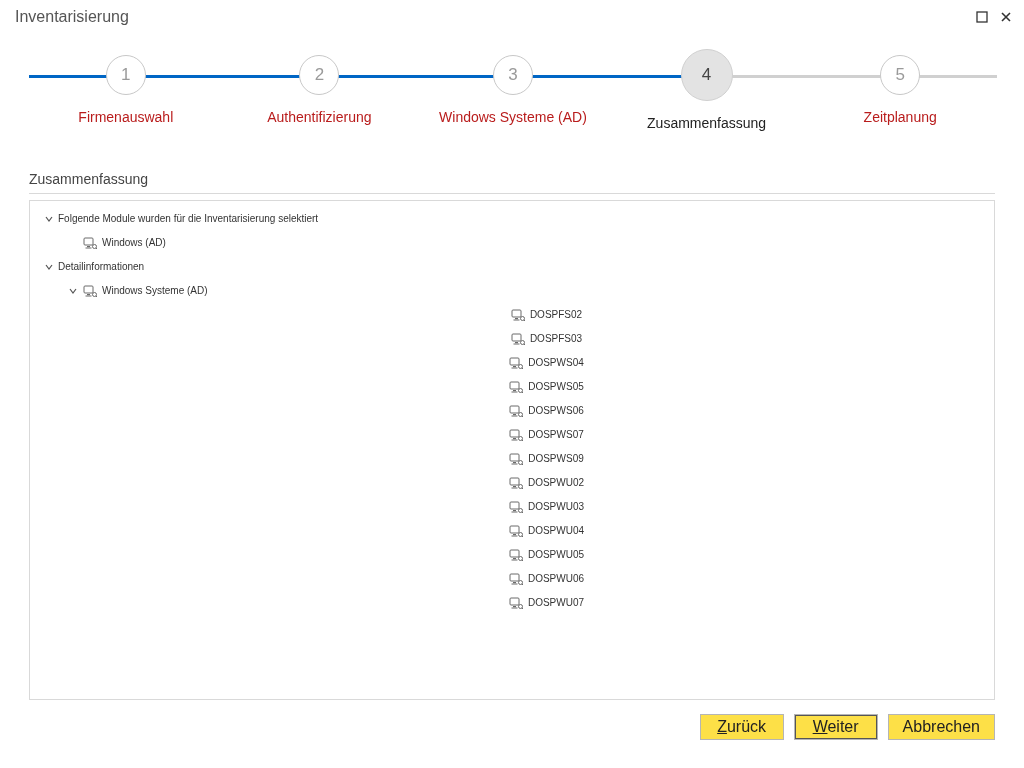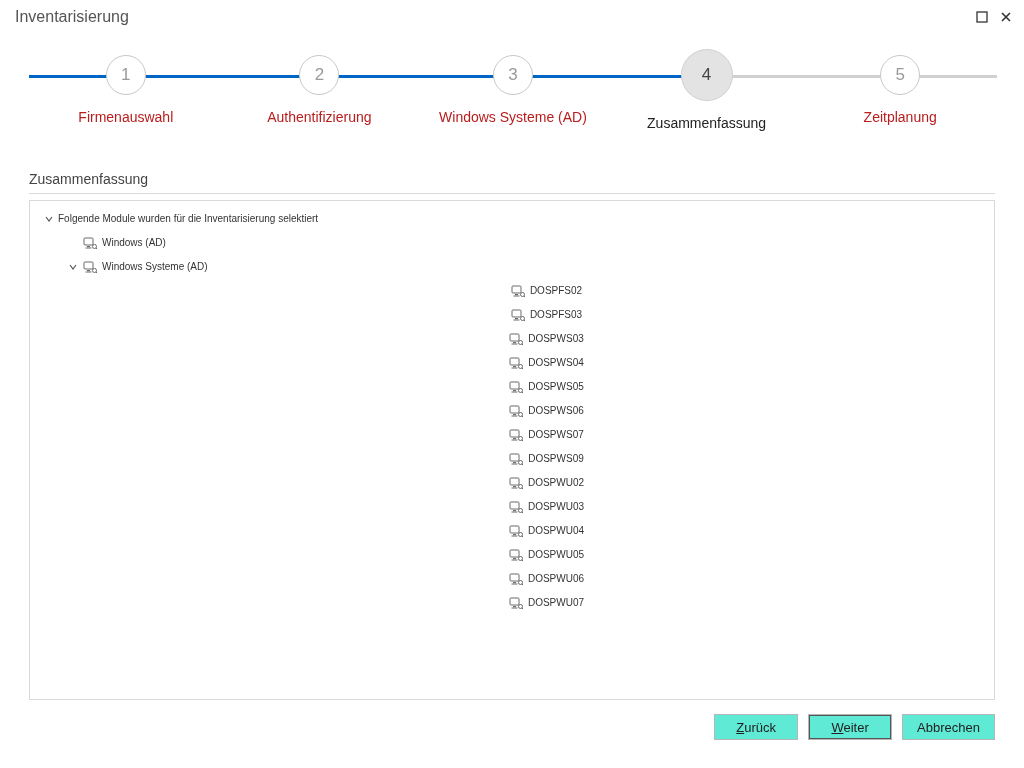--- a/index.html
+++ b/index.html
@@ -123,23 +123,23 @@
 
   
   .footer {
     margin: 14px 28px 0 28px;
     display: flex; justify-content: flex-end; gap: 10px;
   }
   .btn {
     min-width: 84px; height: 26px;
     padding: 0 14px;
     border: 1px solid #b5b5b5;
-    background: #5eead4;
+    background: #fde047;
     font: inherit;
-    font-size: 13px;
+    font-size: 16px;
     color: #222;
     cursor: default;
   }
   .btn .ul { text-decoration: underline; }
   .btn.default {
     box-shadow: inset 0 0 0 1px #555;
   }
 </style>
 </head>
 <body>
@@ -205,20 +205,30 @@
                   <rect x="4" y="10" width="3" height="1.2" fill="#6b6b6b"></rect>
                   <rect x="2.5" y="11.5" width="6" height="1" fill="#6b6b6b"></rect>
                   <circle cx="11.5" cy="10.5" r="2" fill="none" stroke="#6b6b6b" stroke-width="1"></circle>
                   <line x1="13" y1="12" x2="14" y2="13" stroke="#6b6b6b" stroke-width="1"></line>
                 </svg>
               </span>
               <span class="node-label">Windows (AD)</span>
             </div>
           </li>
           <li>
+            <div class="row indent0">
+              <span class="caret">
+                <svg width="10" height="10" viewBox="0 0 10 10">
+                  <path d="M2 3 L5 7 L8 3" fill="none" stroke="#555" stroke-width="1.2"></path>
+                </svg>
+              </span>
+              <span class="node-label">Detailinformationen</span>
+            </div>
+          </li>
+          <li>
             <div class="row indent1">
               <span class="caret">
                 <svg width="10" height="10" viewBox="0 0 10 10">
                   <path d="M2 3 L5 7 L8 3" fill="none" stroke="#555" stroke-width="1.2"></path>
                 </svg>
               </span>
               <span class="node-icon">
                 <svg width="14" height="14" viewBox="0 0 14 14">
                   <rect x="1" y="2" width="9" height="7" rx="1" fill="none" stroke="#6b6b6b" stroke-width="1"></rect>
                   <rect x="4" y="10" width="3" height="1.2" fill="#6b6b6b"></rect>
@@ -251,35 +261,20 @@
               <span class="node-icon">
                 <svg width="14" height="14" viewBox="0 0 14 14">
                   <rect x="1" y="2" width="9" height="7" rx="1" fill="none" stroke="#6b6b6b" stroke-width="1"></rect>
                   <rect x="4" y="10" width="3" height="1.2" fill="#6b6b6b"></rect>
                   <rect x="2.5" y="11.5" width="6" height="1" fill="#6b6b6b"></rect>
                   <circle cx="11.5" cy="10.5" r="2" fill="none" stroke="#6b6b6b" stroke-width="1"></circle>
                   <line x1="13" y1="12" x2="14" y2="13" stroke="#6b6b6b" stroke-width="1"></line>
                 </svg>
               </span>
               <span class="node-label">DOSPFS03</span>
-            </div>
-          </li>
-          <li>
-            <div class="row indent2">
-              <span class="caret none"></span>
-              <span class="node-icon">
-                <svg width="14" height="14" viewBox="0 0 14 14">
-                  <rect x="1" y="2" width="9" height="7" rx="1" fill="none" stroke="#6b6b6b" stroke-width="1"></rect>
-                  <rect x="4" y="10" width="3" height="1.2" fill="#6b6b6b"></rect>
-                  <rect x="2.5" y="11.5" width="6" height="1" fill="#6b6b6b"></rect>
-                  <circle cx="11.5" cy="10.5" r="2" fill="none" stroke="#6b6b6b" stroke-width="1"></circle>
-                  <line x1="13" y1="12" x2="14" y2="13" stroke="#6b6b6b" stroke-width="1"></line>
-                </svg>
-              </span>
-              <span class="node-label">DOSPWS03</span>
             </div>
           </li>
           <li>
             <div class="row indent2">
               <span class="caret none"></span>
               <span class="node-icon">
                 <svg width="14" height="14" viewBox="0 0 14 14">
                   <rect x="1" y="2" width="9" height="7" rx="1" fill="none" stroke="#6b6b6b" stroke-width="1"></rect>
                   <rect x="4" y="10" width="3" height="1.2" fill="#6b6b6b"></rect>
                   <rect x="2.5" y="11.5" width="6" height="1" fill="#6b6b6b"></rect>

